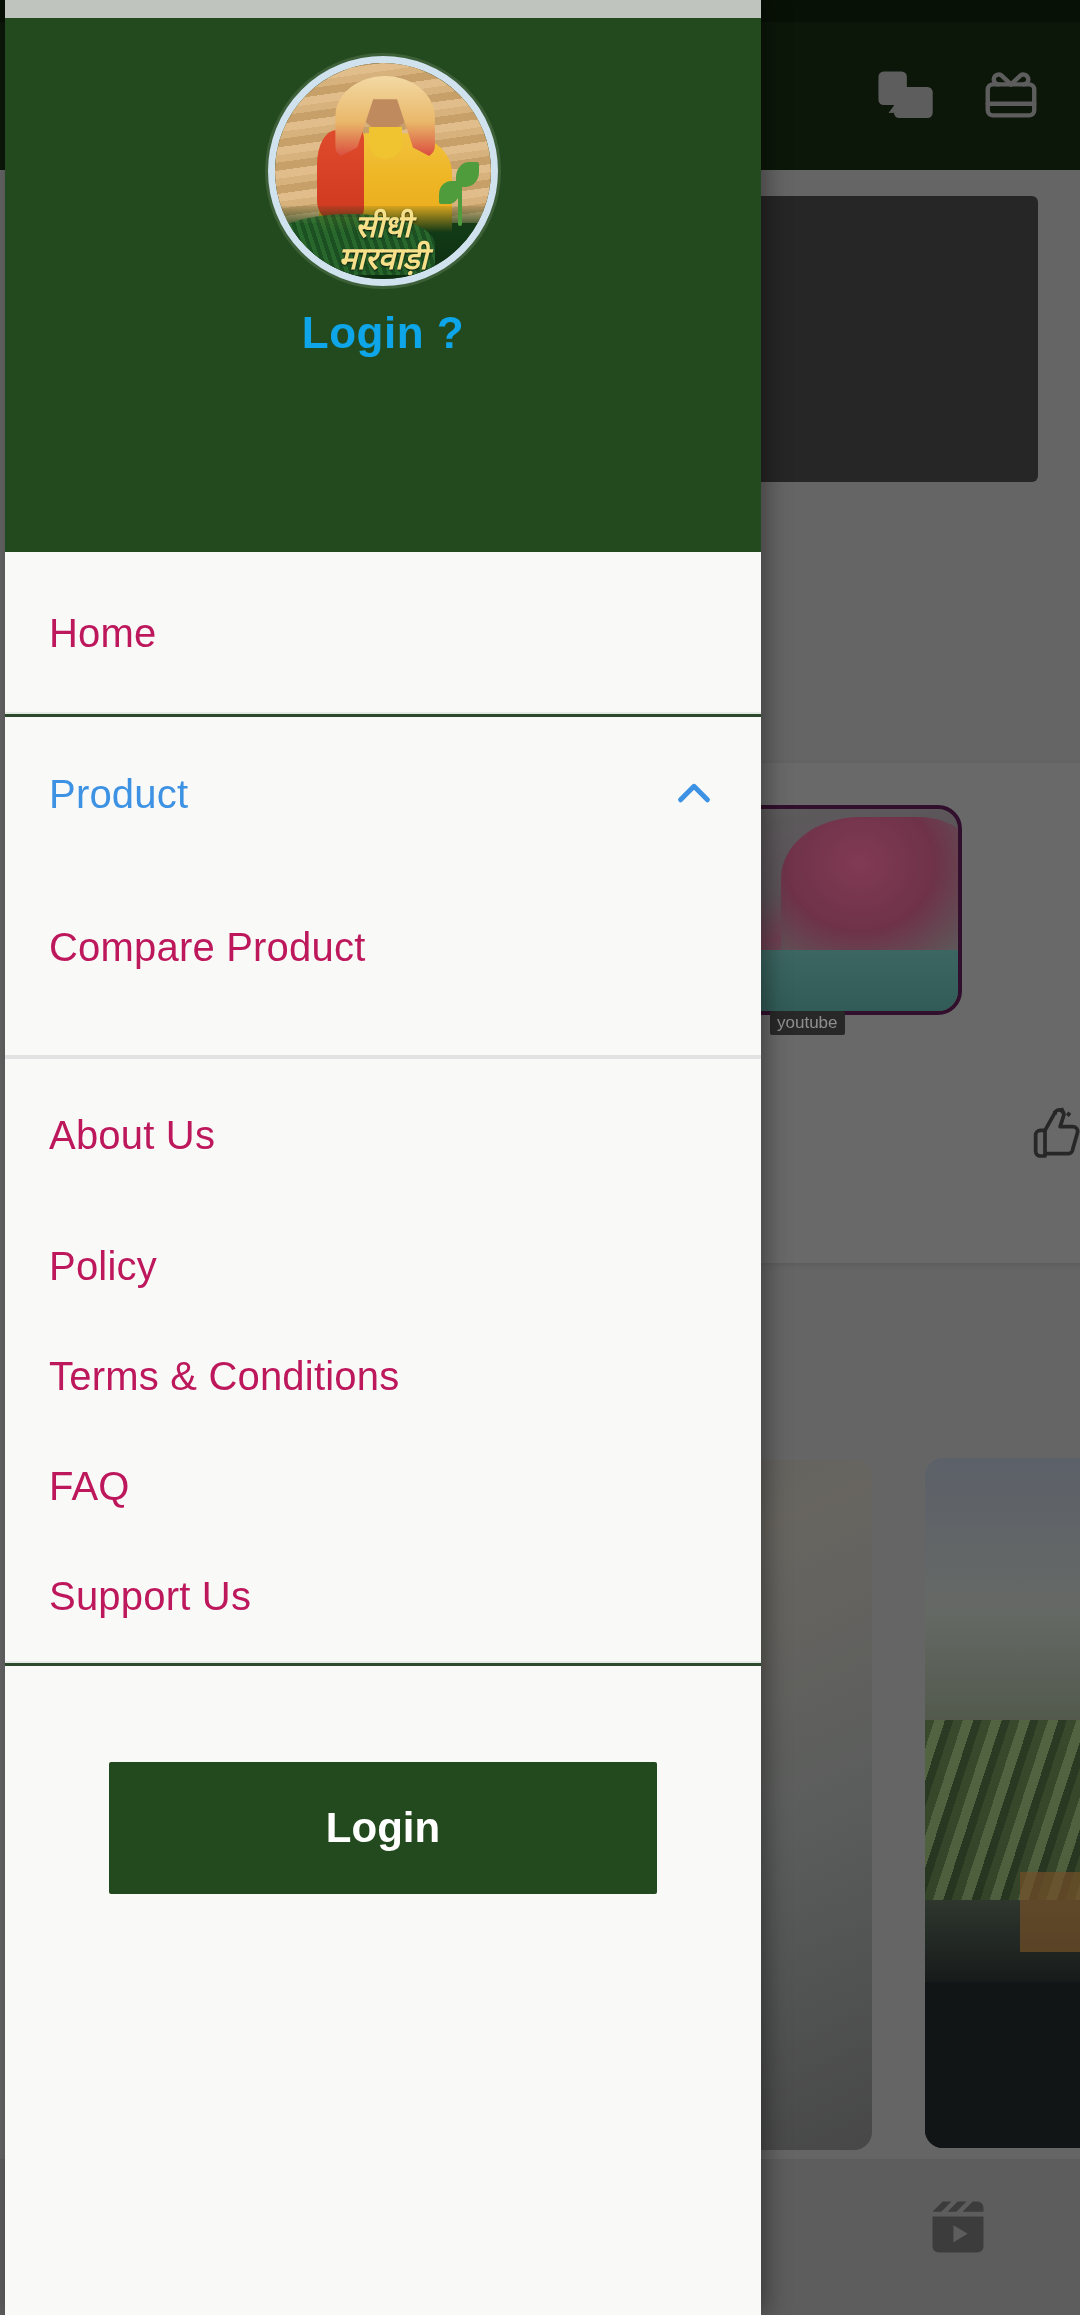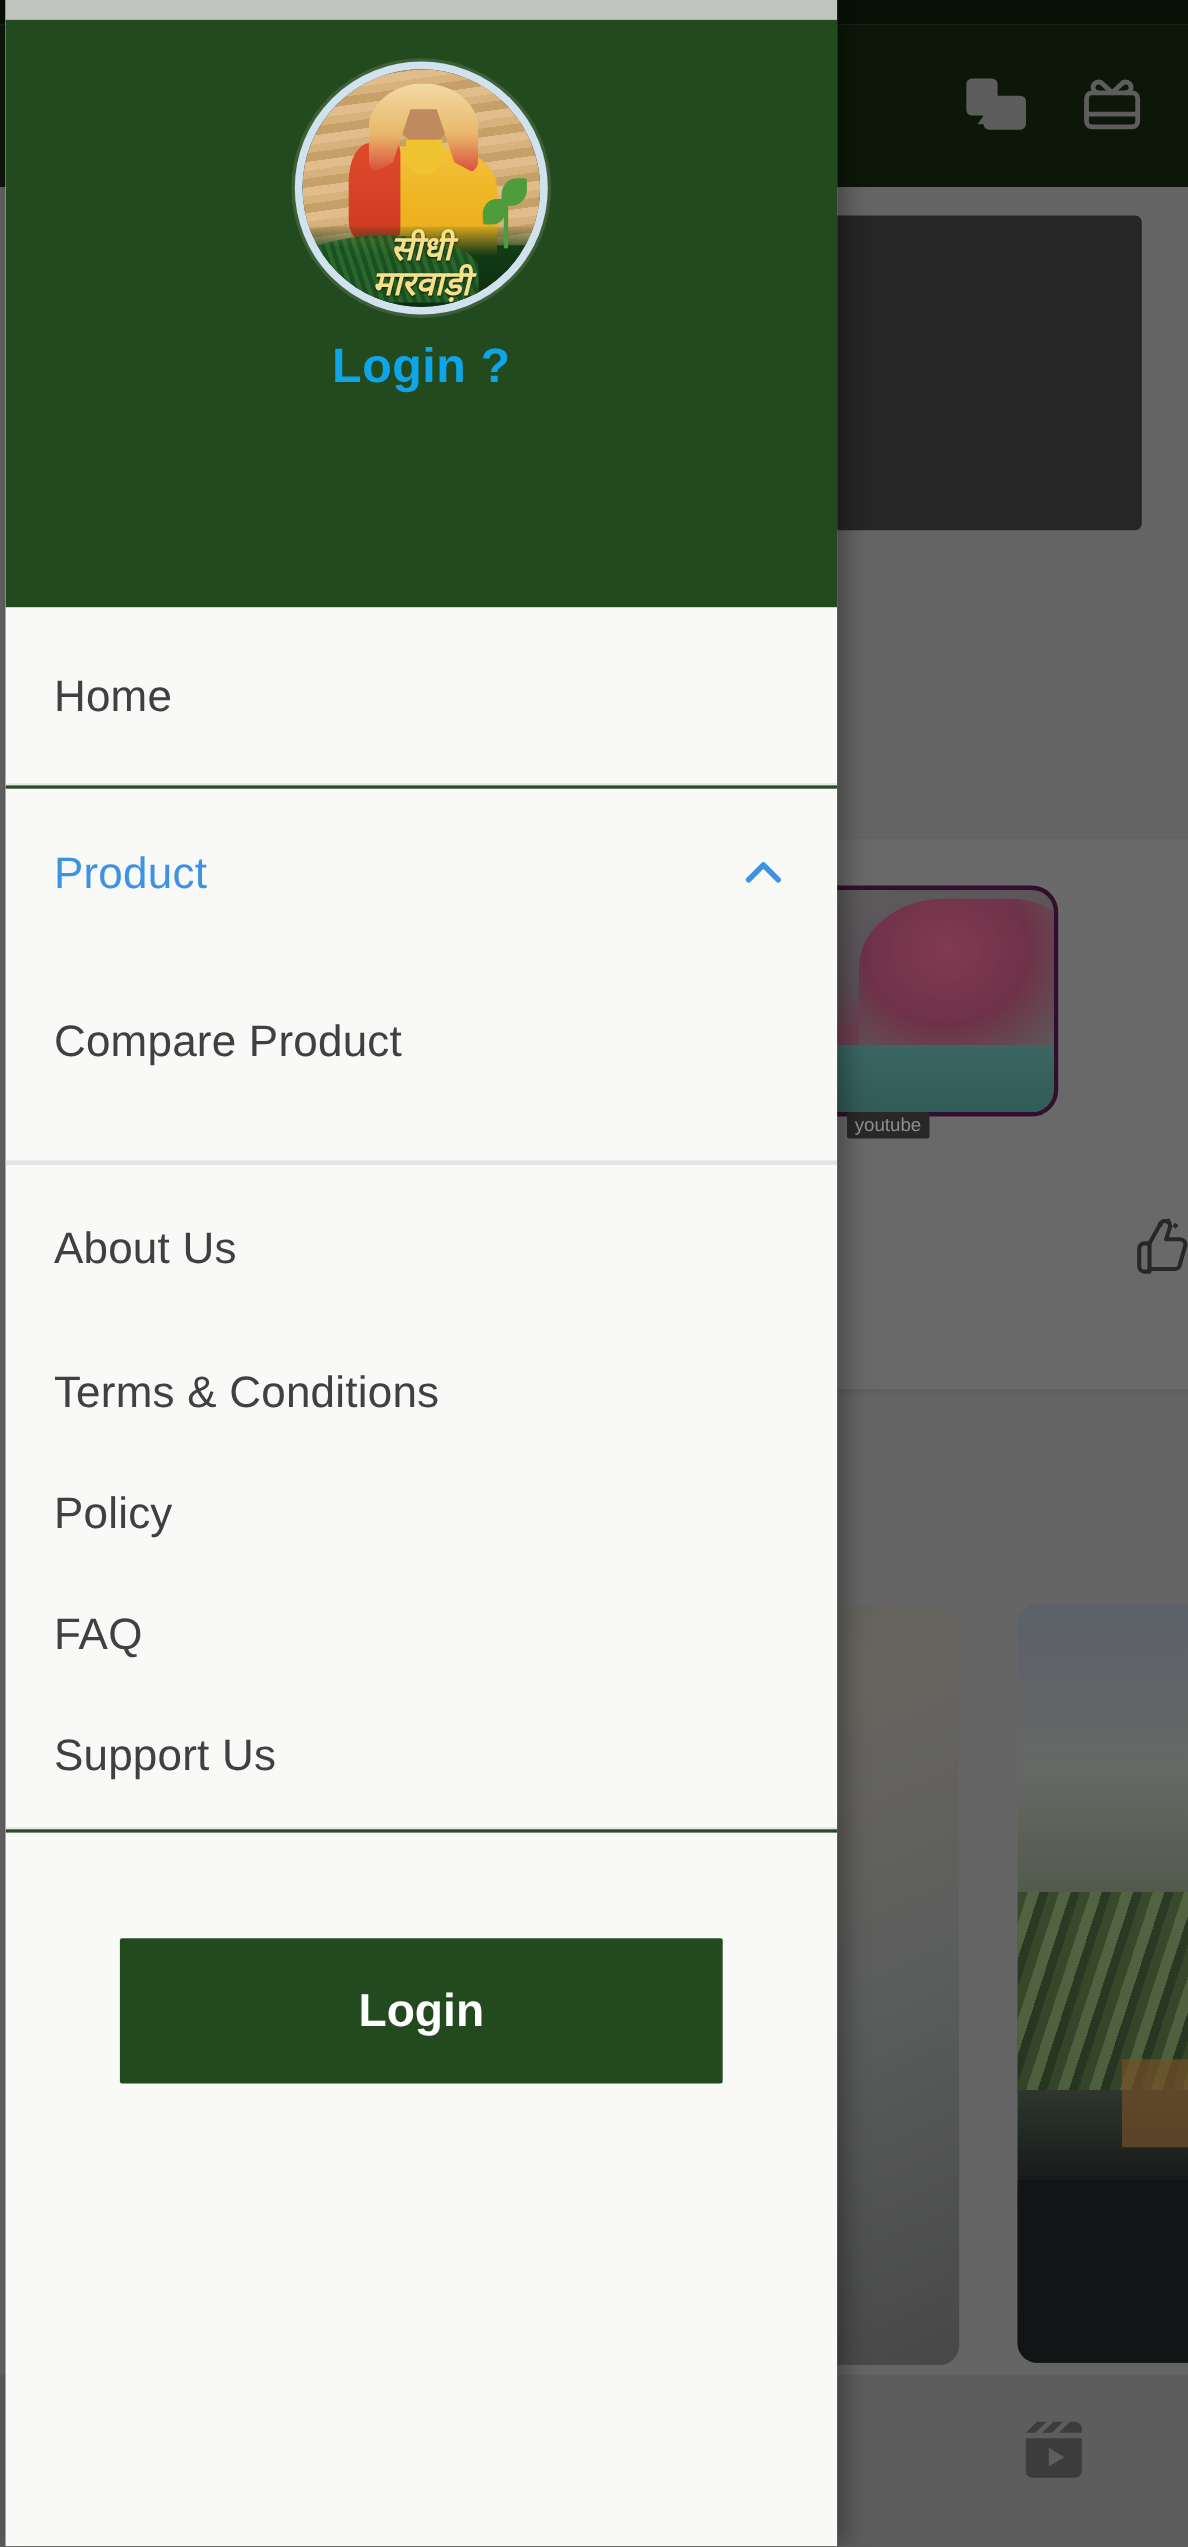--- a/index.html
+++ b/index.html
@@ -361,21 +361,21 @@
   .menu-row {
     position: relative;
     display: flex;
     align-items: center;
     padding: 0 44px;
     box-sizing: border-box;
     width: 756px;
   }
   .menu-row .label {
     font-size: 40px;
-    color: #404040;
+    color: #be185d;
     letter-spacing: 0.2px;
   }
   .menu-row.section .label {
     color: #3d92e4;
   }
   .menu-row .chev {
     margin-left: auto;
     width: 46px; height: 46px;
     color: #3d92e4;
   }
@@ -557,24 +557,24 @@
         <span class="label">Compare Product</span>
       </div>
     </div>
     <div class="divider-grey"></div>
 
     <div class="group-info">
       <div class="menu-row row-sub first">
         <span class="label">About Us</span>
       </div>
       <div class="menu-row row-sub">
+        <span class="label">Policy</span>
+      </div>
+      <div class="menu-row row-sub">
         <span class="label">Terms &amp; Conditions</span>
-      </div>
-      <div class="menu-row row-sub">
-        <span class="label">Policy</span>
       </div>
       <div class="menu-row row-sub">
         <span class="label">FAQ</span>
       </div>
       <div class="menu-row row-sub">
         <span class="label">Support Us</span>
       </div>
     </div>
     <div class="divider-green"></div>
 

